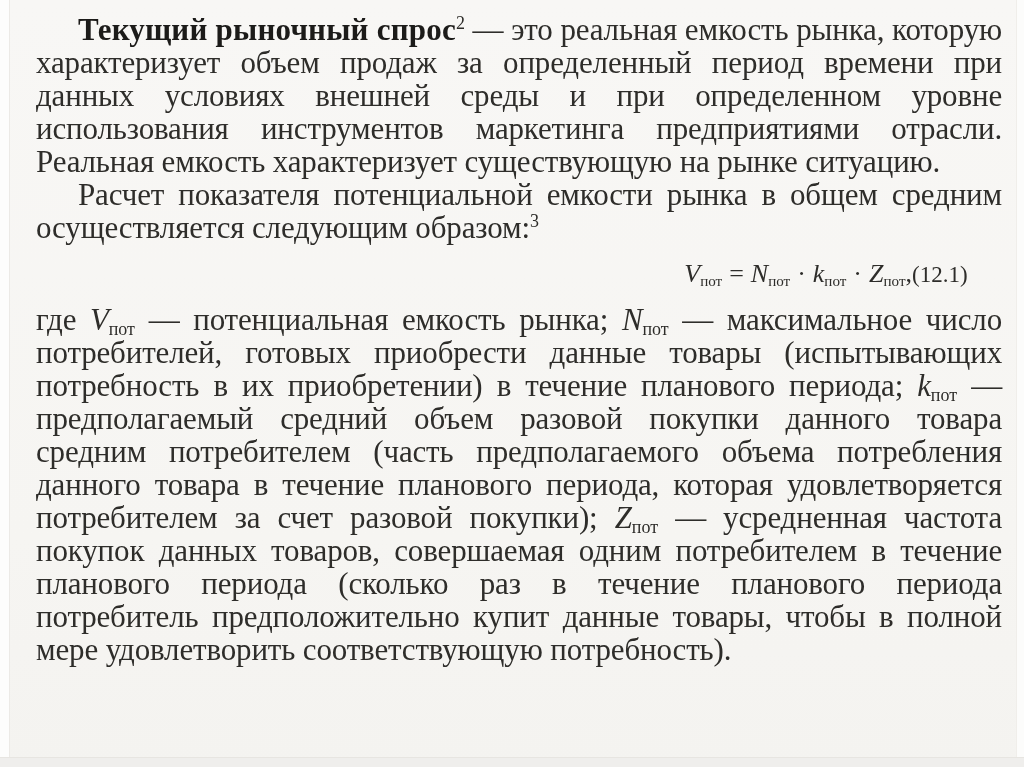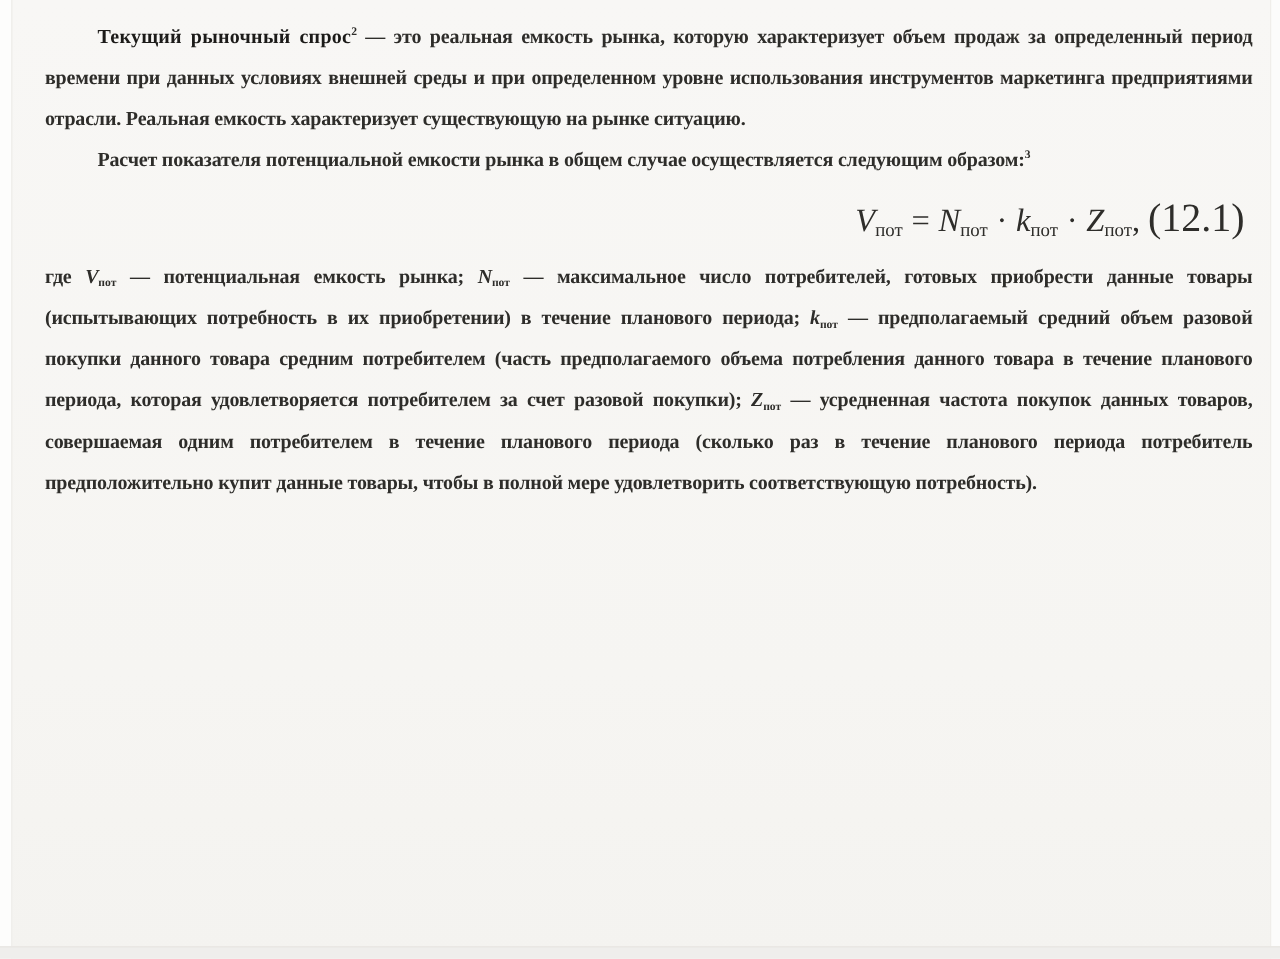--- a/index.html
+++ b/index.html
@@ -39,25 +39,24 @@
     border-top: 1px solid #e7e5e1;
   }
   .textblock {
     position: absolute;
     left: 36px;
     right: 22px;
     top: 13px;
   }
   .para {
     margin: 0;
-    font-size: 16px;
+    font-size: 31px;
     line-height: 33px;
     text-align: justify;
     letter-spacing: -0.15px;
-    font-weight: bold;
   }
   .para.indent { text-indent: 42px; }
   .para b { color: #1c1b19; letter-spacing: 0.2px; }
   sup {
     font-size: 0.58em;
     line-height: 0;
     vertical-align: super;
   }
   sub {
     font-size: 0.58em;
@@ -76,37 +75,37 @@
     line-height: 33px;
   }
   .formula {
     flex: 1;
     text-align: right;
     padding-left: 60px;
   }
   .formula .op { padding: 0 7px; }
   .eqnum {
     width: 90px;
-    text-align: center;
-    font-size: 32px;
+    text-align: left;
+    font-size: 23px;
   }
 </style>
 </head>
 <body>
 
 <div class="page">
   <div class="edge-left"></div>
   <div class="edge-right"></div>
   <div class="edge-bottom"></div>
 
   <div class="textblock">
 
     <p class="para indent"><b>Текущий рыночный спрос</b><sup>2</sup><span> — это реальная емкость рынка, которую характеризует объем продаж за определенный период времени при данных условиях внешней среды и при определенном уровне использования инструментов маркетинга предприятиями отрасли. Реальная емкость характеризует существующую на рынке ситуацию.</span></p>
 
-    <p class="para indent"><span>Расчет показателя потенциальной емкости рынка в общем случае осуществляется следующим образом:</span><sup>3</sup></p>
+    <p class="para indent"><span>Расчет показателя потенциальной емкости рынка в общем средним осуществляется следующим образом:</span><sup>3</sup></p>
 
     <div class="formula-row">
       <span class="formula"><span class="mvar">V</span><sub>пот</sub><span class="op">=</span><span class="mvar">N</span><sub>пот</sub><span class="op">·</span><span class="mvar">k</span><sub>пот</sub><span class="op">·</span><span class="mvar">Z</span><sub>пот</sub><span>,</span></span>
       <span class="eqnum">(12.1)</span>
     </div>
 
     <p class="para"><span>где </span><span class="mvar">V</span><sub>пот</sub><span> — потенциальная емкость рынка; </span><span class="mvar">N</span><sub>пот</sub><span> — максимальное число потребителей, готовых приобрести данные товары (испытывающих потребность в их приобретении) в течение планового периода; </span><span class="mvar">k</span><sub>пот</sub><span> — предполагаемый средний объем разовой покупки данного товара средним потребителем (часть предполагаемого объема потребления данного товара в течение планового периода, которая удовлетворяется потребителем за счет разовой покупки); </span><span class="mvar">Z</span><sub>пот</sub><span> — усредненная частота покупок данных товаров, совершаемая одним потребителем в течение планового периода (сколько раз в течение планового периода потребитель предположительно купит данные товары, чтобы в полной мере удовлетворить соответствующую потребность).</span></p>
 
   </div>
 </div>

